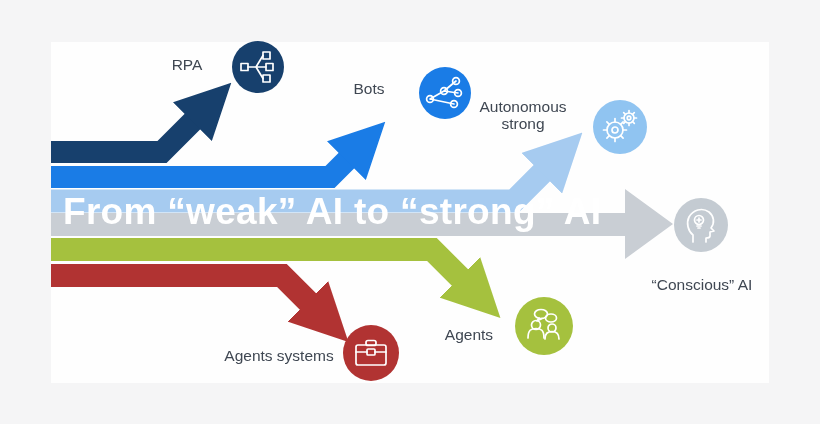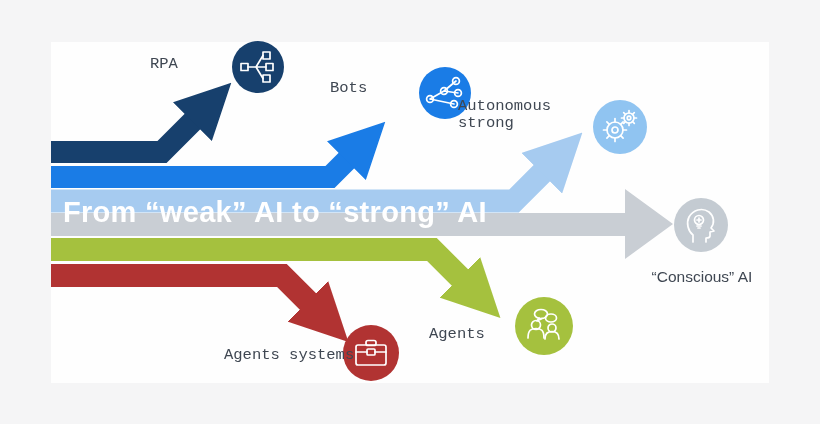--- a/index.html
+++ b/index.html
@@ -10,25 +10,25 @@
   }
   .canvas{
     position:absolute;left:51px;top:42px;width:718px;height:341px;
     background:#fefefe;
   }
   svg.layer{position:absolute;left:0;top:0;width:820px;height:424px;}
   .lbl{
     position:absolute;color:#3f4752;font-size:15.5px;line-height:17px;
     white-space:normal;
   }
-  .lbl.r{text-align:left;font-family:Liberation Mono, monospace;}
+  .lbl.r{text-align:center;}
   .lbl.c{text-align:center;}
   .headline{
     position:absolute;left:63px;top:196px;width:520px;
-    color:#ffffff;font-size:29px;font-weight:bold;letter-spacing:0.3px;
+    color:#ffffff;font-size:37px;font-weight:bold;letter-spacing:0.3px;
     line-height:32px;white-space:nowrap;
   }
   .icon{stroke:#ffffff;fill:none;stroke-width:1.7;stroke-linecap:round;stroke-linejoin:round;}
 </style>
 </head>
 <body>
 
 <div class="canvas"></div>
 
 <svg class="layer" viewBox="0 0 820 424">
@@ -116,15 +116,15 @@
     <path d="M-15,-1 H-4 M4,-1 H15"></path>
     <rect x="-4" y="-4" width="8" height="6" rx="1"></rect>
   </g>
 </svg>
 
 <div class="headline">From “weak” AI to “strong” AI</div>
 
 <div class="lbl r" style="left:150px;top:56px;width:74px;">RPA</div>
 <div class="lbl r" style="left:330px;top:80px;width:78px;">Bots</div>
 <div class="lbl r" style="left:458px;top:98px;width:130px;">Autonomous strong</div>
-<div class="lbl c" style="left:627px;top:268px;width:150px;text-align:center;">“Conscious” AI</div>
+<div class="lbl c" style="left:627px;top:276px;width:150px;text-align:center;">“Conscious” AI</div>
 <div class="lbl r" style="left:429px;top:326px;width:80px;">Agents</div>
 <div class="lbl r" style="left:224px;top:347px;width:110px;white-space:nowrap;">Agents systems</div>
 
 </body></html>

